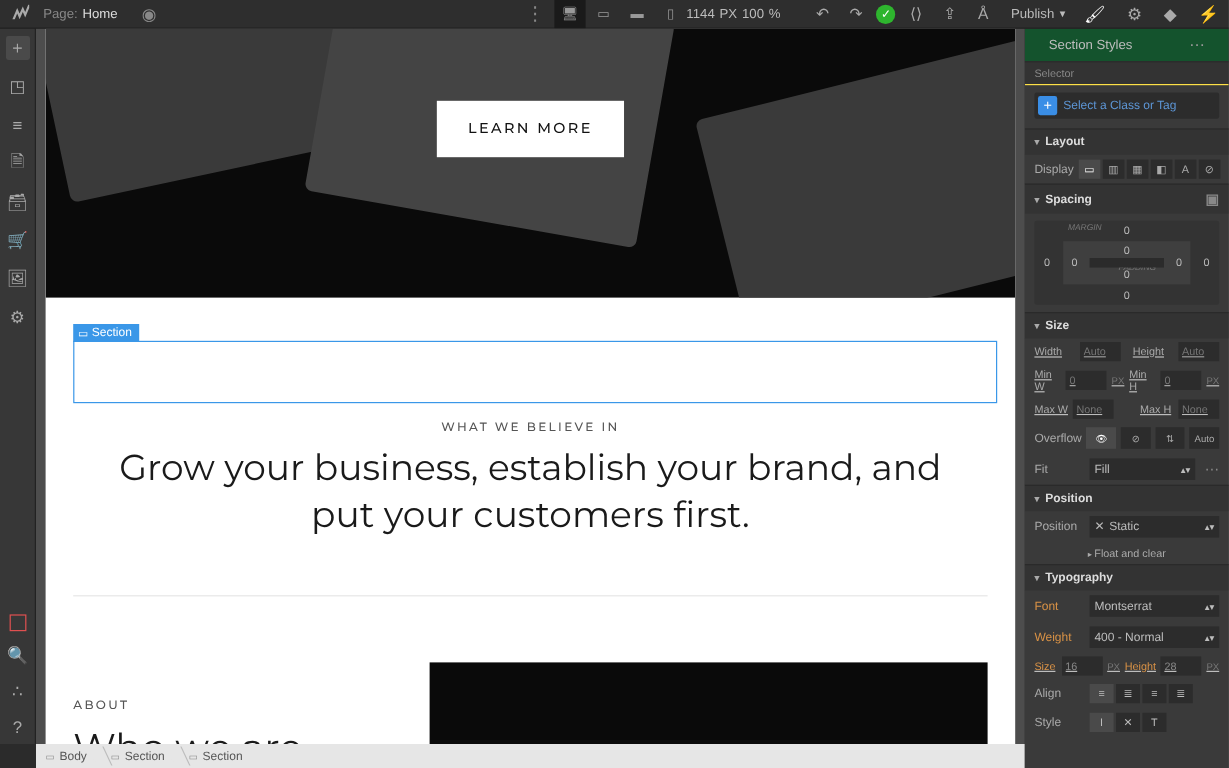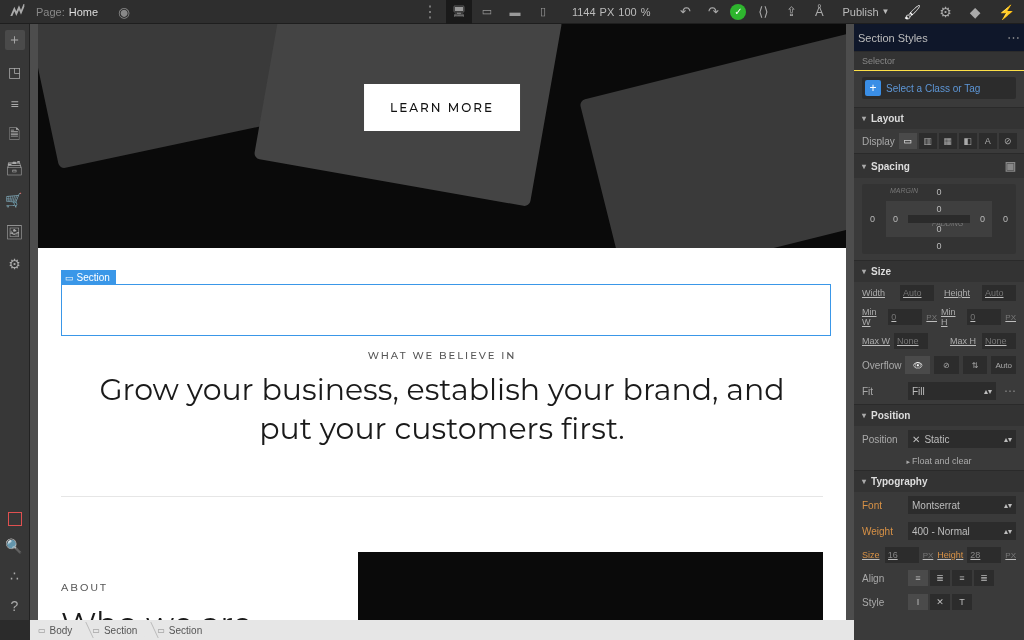--- a/index.html
+++ b/index.html
@@ -9,21 +9,21 @@
 .topbar { height:24px; background:#2e2e2e; display:flex; align-items:center; padding:0 8px; border-bottom:1px solid #1e1e1e; }
 .topbar .w-logo { width:18px; height:18px; display:flex; align-items:center; justify-content:center; margin-right:10px; }
 .topbar .w-logo svg { width:16px; height:16px; fill:#aaa; }
 .topbar .page-label { color:#888; margin-right:4px; }
 .topbar .page-name { color:#ddd; margin-right:20px; }
 .topbar .eye { color:#888; font-size:14px; }
 .topbar-spacer { flex:1; }
 .viewport-group { display:flex; align-items:center; gap:2px; }
 .viewport-btn { width:26px; height:24px; display:flex; align-items:center; justify-content:center; color:#999; cursor:pointer; }
 .viewport-btn.active { background:#1a1a1a; }
-.canvas-info { margin-left:16px; color:#bbb; font-size:11px; display:flex; gap:4px; }
+.canvas-info { color:#bbb; font-size:11px; display:flex; gap:4px; }
 .top-actions { display:flex; align-items:center; gap:6px; margin-left:24px; }
 .top-actions .act { width:22px; height:22px; display:flex; align-items:center; justify-content:center; color:#aaa; font-size:13px; }
 .top-actions .check { color:#fff; background:#2eb52e; border-radius:50%; width:16px; height:16px; font-size:10px; }
 .publish { display:flex; align-items:center; color:#bbb; margin-left:6px; font-size:11px; }
 .right-tabs { display:flex; align-items:center; gap:18px; margin-left:14px; }
 .right-tabs .rtab { font-size:14px; color:#aaa; }
 .right-tabs .rtab.active { color:#fff; }
 .kebab{ font-size:16px; color:#888; margin-right:8px;}
 
 
@@ -54,21 +54,21 @@
 .headline { position:absolute; top:346px; left:60px; right:60px; text-align:center; color:#1a1a1a; font-size:30px; line-height:1.3; font-family:Montserrat,Arial,sans-serif; font-weight:400; }
 
 .divider { position:absolute; top:472px; left:23px; right:23px; border-top:1px solid #e6e6e6; }
 
 .about-label { position:absolute; top:557px; left:23px; color:#555; letter-spacing:2px; font-size:10px; font-family:Montserrat,Arial,sans-serif; font-weight:500; }
 .about-h { position:absolute; top:580px; left:23px; color:#1a1a1a; font-size:32px; font-family:Montserrat,Arial,sans-serif; font-weight:400; }
 .about-img { position:absolute; top:528px; left:320px; width:465px; height:260px; background:#0a0a0a; overflow:hidden; }
 
 
 .rightpanel { position:absolute; right:0; top:24px; bottom:0; width:170px; background:#3a3a3a; overflow-y:auto; color:#bdbdbd; font-size:10px; }
-.rp-header { display:flex; align-items:center; justify-content:space-between; padding:6px 4px; background:#0f172a;}
+.rp-header { display:flex; align-items:center; justify-content:space-between; padding:6px 20px; background:#14532d;}
 .rp-header .more{ font-size:13px; color:#999;}
 .rp-sub { padding:4px 8px; color:#888; font-size:9px; background:#333; border-top:1px solid #2b2b2b; border-bottom:1px solid #fde047;}
 .class-box { margin:6px 8px 8px; background:#2c2c2c; border-radius:2px; display:flex; align-items:center; padding:3px; }
 .class-box .plus { width:16px; height:16px; background:#3a8ee6; border-radius:2px; color:#fff; display:flex; align-items:center; justify-content:center; font-size:12px; margin-right:5px; }
 .class-box .ph { color:#5d96d6; font-size:10px;text-align:center; }
 
 .sect-head { display:flex; align-items:center; padding:5px 8px; background:#333; color:#ddd; font-weight:bold; font-size:10px; border-top:1px solid #2a2a2a; }
 .sect-head::before{ content:"▾"; font-size:8px; margin-right:5px; color:#aaa;}
 .sect-head .mini{ margin-left:auto; color:#888; font-size:12px;}
 

